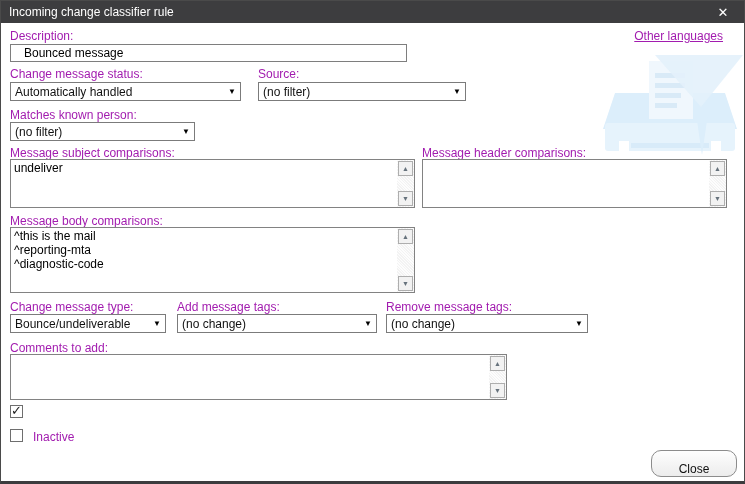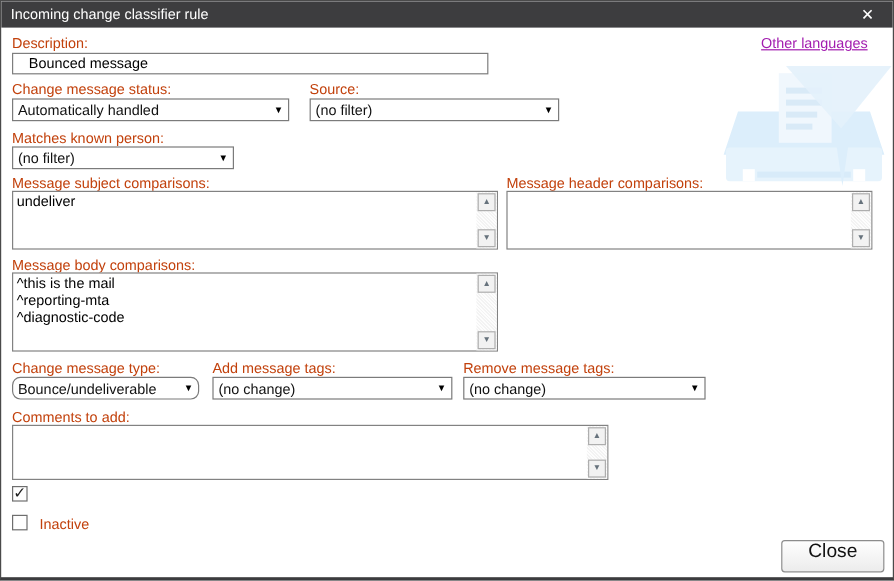--- a/index.html
+++ b/index.html
@@ -16,21 +16,21 @@
   }
   #titlebar .title { position:absolute; left:8px; top:0; line-height:22px; font-size:12px; }
   #titlebar .close {
     position:absolute; right:0; top:0; width:42px; height:22px;
     display:flex; align-items:center; justify-content:center;
     color:#ffffff; font-size:13px; cursor:default;
   }
   
   #watermark { position:absolute; right:1px; top:54px; z-index:0; pointer-events:none; }
   
-  .label { position:absolute; white-space:nowrap; color:#c2410c; z-index:1; }
+  .label { position:absolute; white-space:nowrap; color:#a21caf; z-index:1; }
   .link  { position:absolute; color:#a21caf; text-decoration:underline; z-index:1; cursor:pointer; }
   .textinput {
     position:absolute; border:1px solid #7e7e7e; background:#fff;
     font-family:"Liberation Sans", sans-serif; font-size:12px;
     padding:1px 3px; z-index:1; outline:none;
   }
   .combo {
     position:absolute; height:19px; border:1px solid #7b7b7b; background:#fff;
     z-index:1; display:flex; align-items:center; padding-left:4px; cursor:default;
   }
@@ -57,43 +57,43 @@
   }
   .sb-btn.up { top:1px; } .sb-btn.down { bottom:1px; }
   .checkbox {
     position:absolute; width:13px; height:13px; border:1px solid #6e6e6e;
     background:#fff; z-index:1; display:flex; align-items:center; justify-content:center;
     cursor:default;
   }
   .checkbox .mark { display:none; font-size:13px; line-height:11px; color:#1c1c1c; margin-top:-2px; }
   .checkbox.checked .mark { display:block; }
   .push-button {
-    position:absolute; border:1px solid #8c8c8c; border-radius:3px;
+    position:absolute; border:1px solid #8c8c8c; border-radius:10px;
     background:linear-gradient(#fefefe,#ececec);
-    display:flex; align-items:flex-start; justify-content:center;
-    font-size:16px; color:#111; z-index:1; cursor:default;
+    display:flex; align-items:flex-end; justify-content:center;
+    font-size:12px; color:#111; z-index:1; cursor:default;
   }
   
   #other-languages   { top:28px;  right:21px; }
   #lbl-description   { left:9px;  top:28px; }
   #inp-description   { left:9px;  top:43px;  width:397px; height:18px;padding-left:13px; }
   #lbl-status        { left:9px;  top:66px; }
   #cmb-status        { left:9px;  top:81px;  width:231px; }
   #lbl-source        { left:257px; top:66px; }
   #cmb-source        { left:257px; top:81px; width:208px; }
   #lbl-person        { left:9px;  top:107px; }
   #cmb-person        { left:9px;  top:121px; width:185px; }
   #lbl-subject       { left:9px;  top:145px; }
   #box-subject       { left:9px;  top:158px; width:405px; height:49px; }
   #lbl-header        { left:421px; top:145px; }
   #box-header        { left:421px; top:158px; width:305px; height:49px; }
   #lbl-body          { left:9px;  top:213px; }
   #box-body          { left:9px;  top:226px; width:405px; height:66px; }
   #lbl-type          { left:9px;  top:299px; }
-  #cmb-type          { left:9px;  top:313px; width:156px;border-radius:7px; }
+  #cmb-type          { left:9px;  top:313px; width:156px; }
   #lbl-addtags       { left:176px; top:299px; }
   #cmb-addtags       { left:176px; top:313px; width:200px; }
   #lbl-removetags    { left:385px; top:299px; }
   #cmb-removetags    { left:385px; top:313px; width:202px; }
   #lbl-comments      { left:9px;  top:340px; }
   #box-comments      { left:9px;  top:353px; width:497px; height:46px; }
   #cb-apply          { left:9px;  top:404px; }
   #lbl-apply         { left:32px; top:405px; }
   #cb-inactive       { left:9px;  top:428px; }
   #lbl-inactive      { left:32px; top:429px; }

